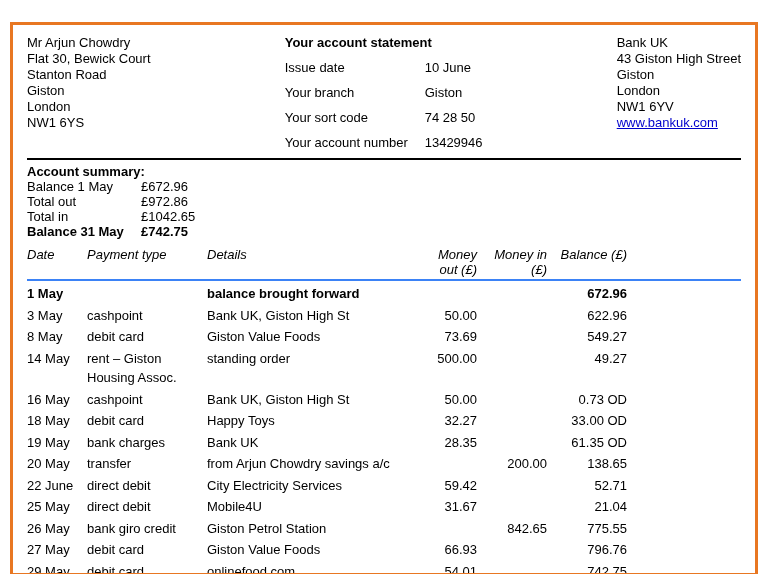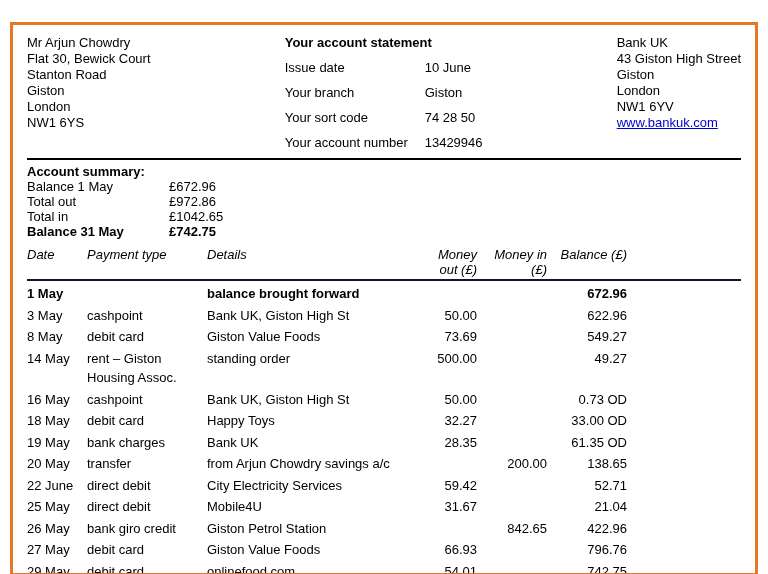--- a/index.html
+++ b/index.html
@@ -55,29 +55,29 @@
     hr.thick {
       border: none;
       border-top: 2px solid #000;
       margin: 6px 0 4px 0;
     }
     .summary-section {
       margin-bottom: 6px;
     }
     .summary-row {
       display: flex;
-      gap: 32px;
+      gap: 4px;
     }
     .summary-label { min-width: 110px; }
     .table-header {
       display: grid;
       grid-template-columns: 60px 120px 200px 70px 70px 80px;
       font-style: italic;
       padding: 2px 0;
-      border-bottom: 2px solid #0f172a;
+      border-bottom: 2px solid #3b82f6;
       margin-top: 4px;
     }
     .col-right { text-align: right; }
     .transactions {
       margin-top: 2px;
     }
     .tx-row {
       display: grid;
       grid-template-columns: 60px 120px 200px 70px 70px 80px;
       padding: 1px 0;
@@ -245,21 +245,21 @@
     <span class="amount">31.67</span>
     <span class="amount"></span>
     <span class="amount" style="">21.04</span>
   </div>
       <div class="tx-row">
     <span style="">26 May</span>
     <span>bank giro credit</span>
     <span style="">Giston Petrol Station</span>
     <span class="amount"></span>
     <span class="amount">842.65</span>
-    <span class="amount" style="">422.96</span>
+    <span class="amount" style="">775.55</span>
   </div>
       <div class="tx-row">
     <span style="">27 May</span>
     <span>debit card</span>
     <span style="">Giston Value Foods</span>
     <span class="amount">66.93</span>
     <span class="amount"></span>
     <span class="amount" style="">796.76</span>
   </div>
       <div class="tx-row">

